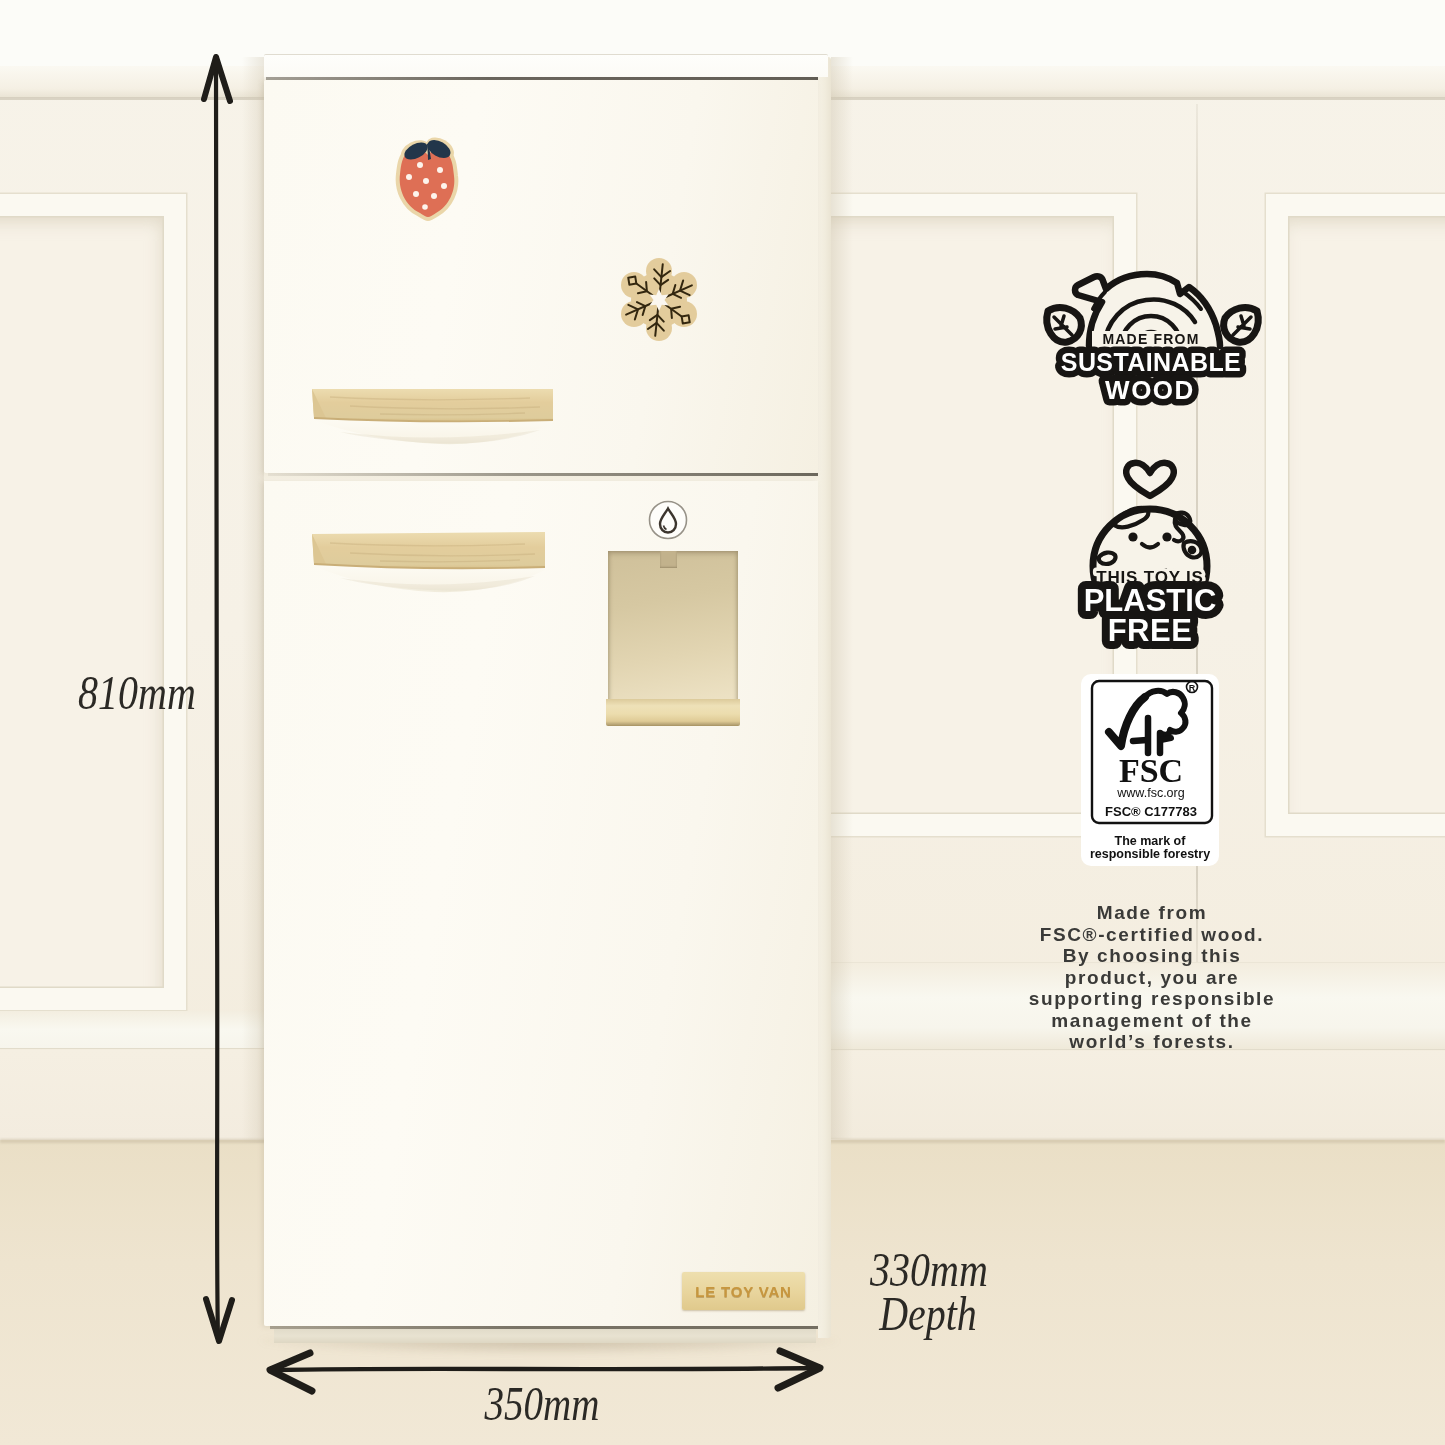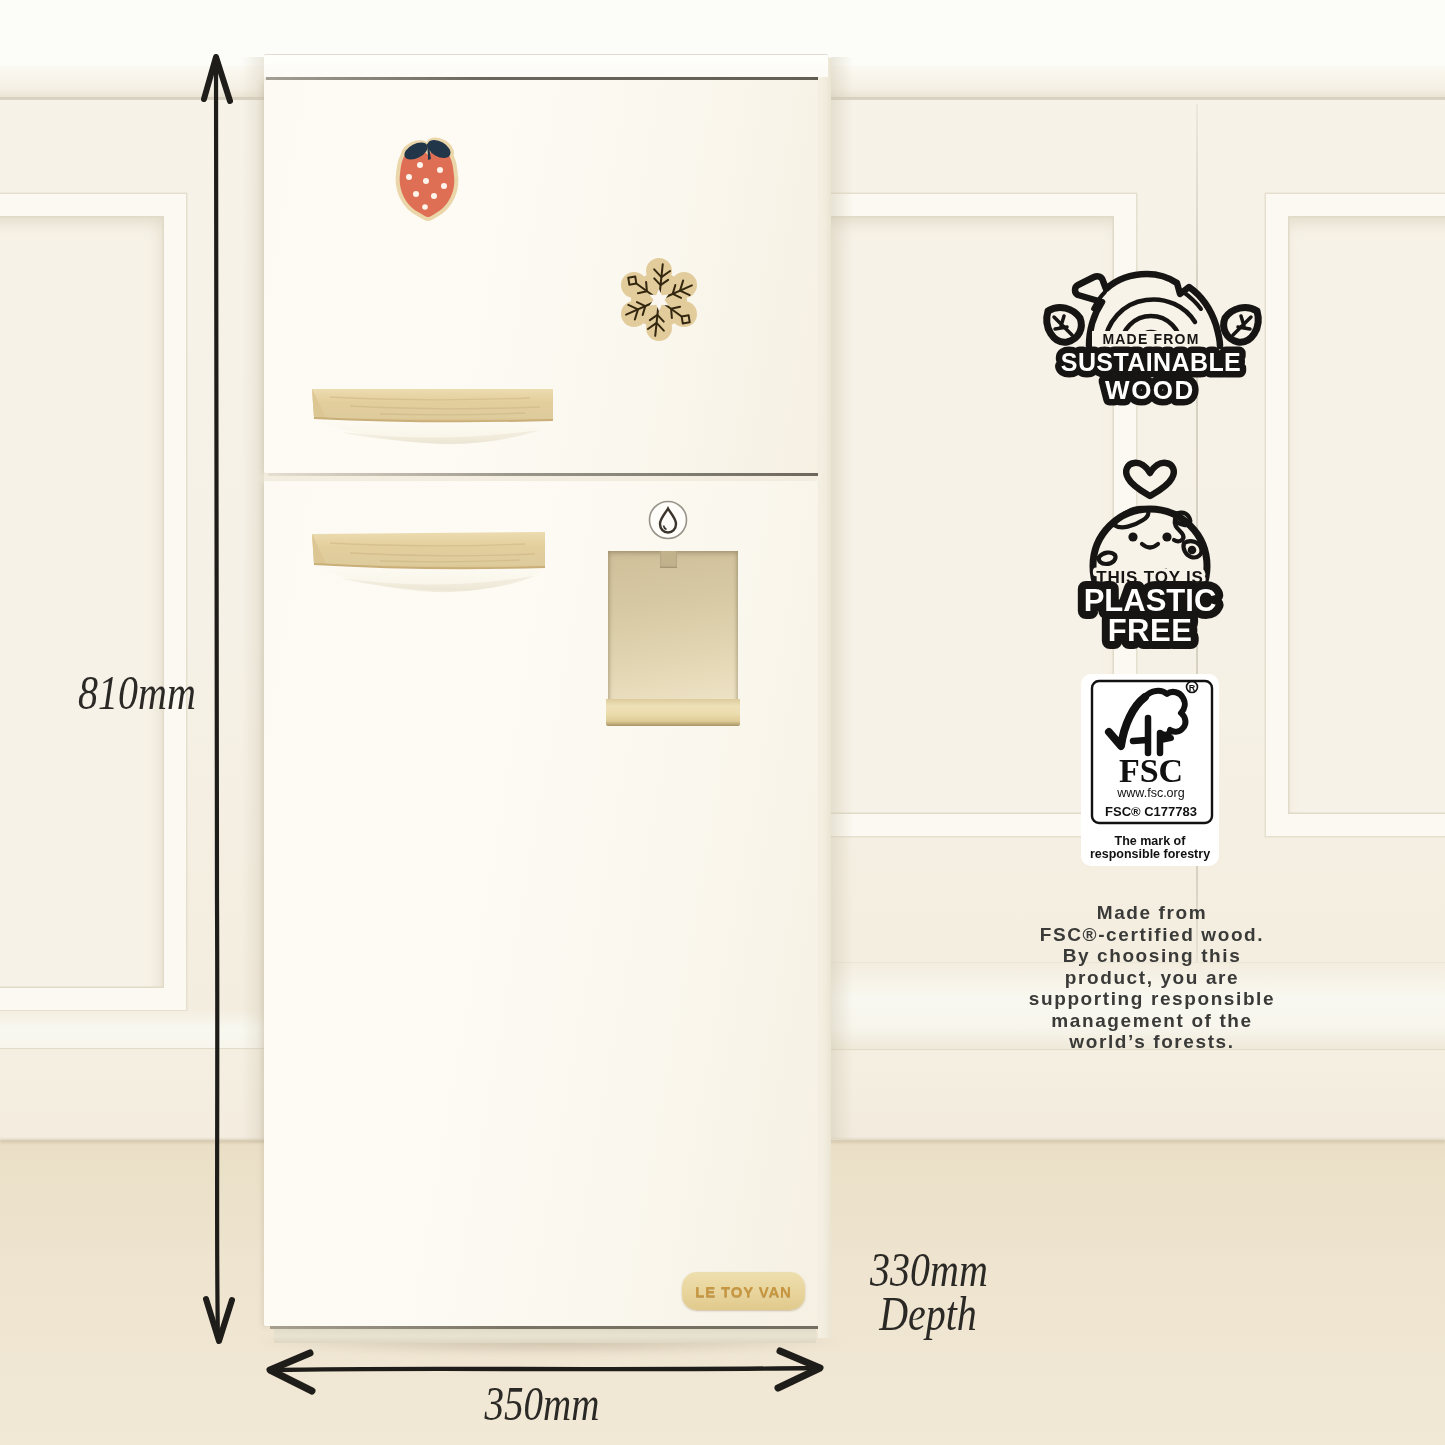--- a/index.html
+++ b/index.html
@@ -191,21 +191,21 @@
 <div class="abs" style="left:608px;top:551px;width:130px;height:173px;
   background:linear-gradient(170deg,#cfc09a 0%,#d6c8a2 30%,#e2d5b2 60%,#ece1c3 85%,#f0e7cd 100%);
   box-shadow:inset 0 3px 5px rgba(120,105,75,0.35), inset 2px 0 3px rgba(120,105,75,0.2), inset -2px 0 3px rgba(120,105,75,0.2);"></div>
 
 <div class="abs" style="left:660px;top:551px;width:17px;height:17px;background:#c2b28c;box-shadow:inset 0 -1px 2px rgba(100,88,60,0.4);"></div>
 
 <div class="abs" style="left:606px;top:699px;width:134px;height:27px;
   background:linear-gradient(to bottom,#dcca9b 0%,#eee1b8 25%,#ecddae 55%,#dfcb96 82%,#b3a072 96%,#a6915f 100%);
   border-radius:0 0 2px 2px;"></div>
 
-<div class="abs" style="left:682px;top:1272px;width:123px;height:38px;border-radius:15px;
+<div class="abs" style="left:682px;top:1272px;width:123px;height:38px;border-radius:2px;
   background:linear-gradient(to bottom,#eedfae 0%,#e8d49c 55%,#e0c98c 100%);
   box-shadow:0 1px 2px rgba(160,140,100,0.5);
   display:flex;align-items:center;justify-content:center;">
   <span style="font-weight:bold;font-size:15px;letter-spacing:0.8px;color:#c7963e;
     text-shadow:0 0.5px 0 rgba(120,80,20,0.35);">LE TOY VAN</span>
 </div>
 
 <svg class="abs" style="left:0;top:0;" width="1445" height="1445" viewBox="0 0 1445 1445">
 
   <g stroke="#1f1d19" fill="none" stroke-linecap="round" stroke-linejoin="round">

